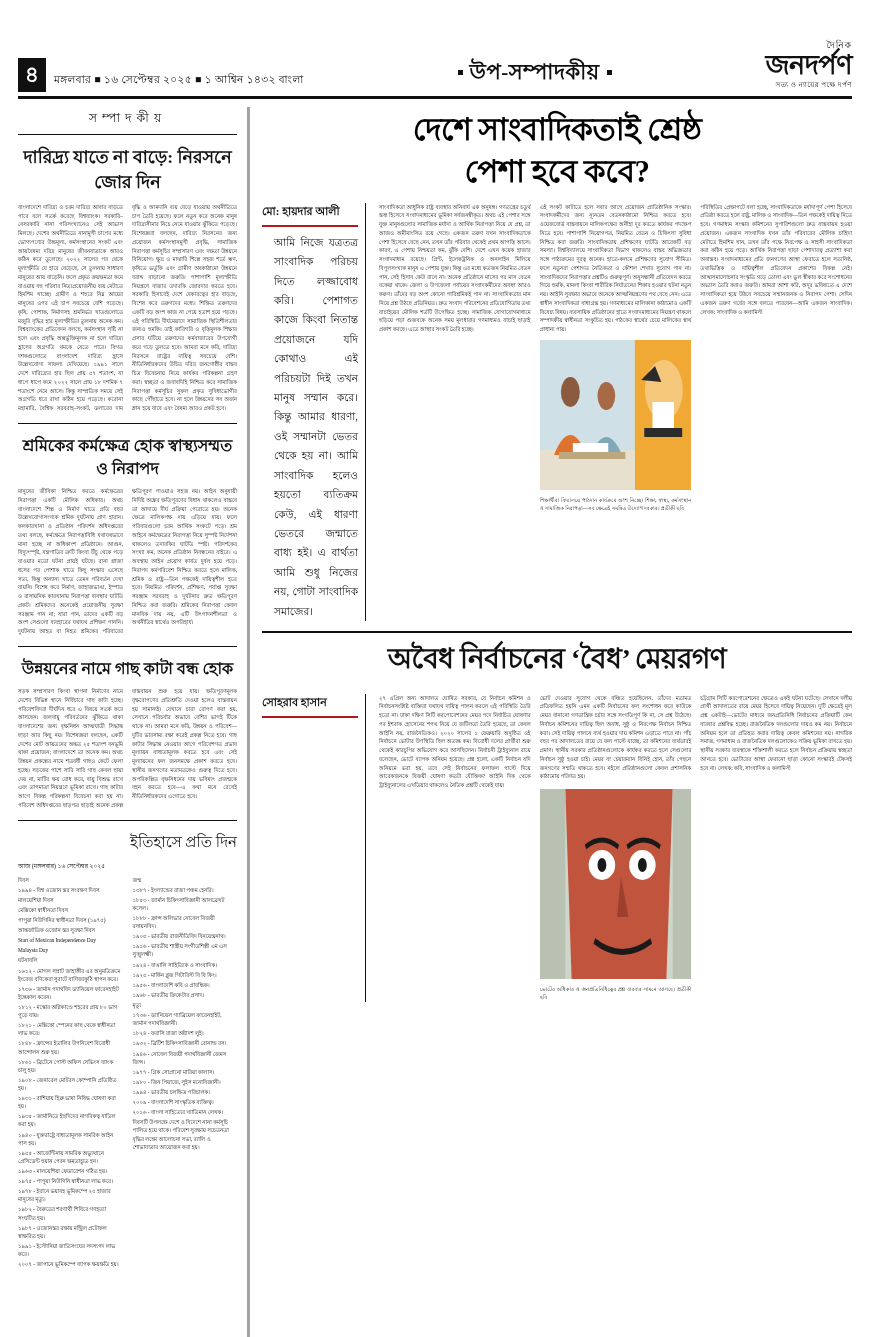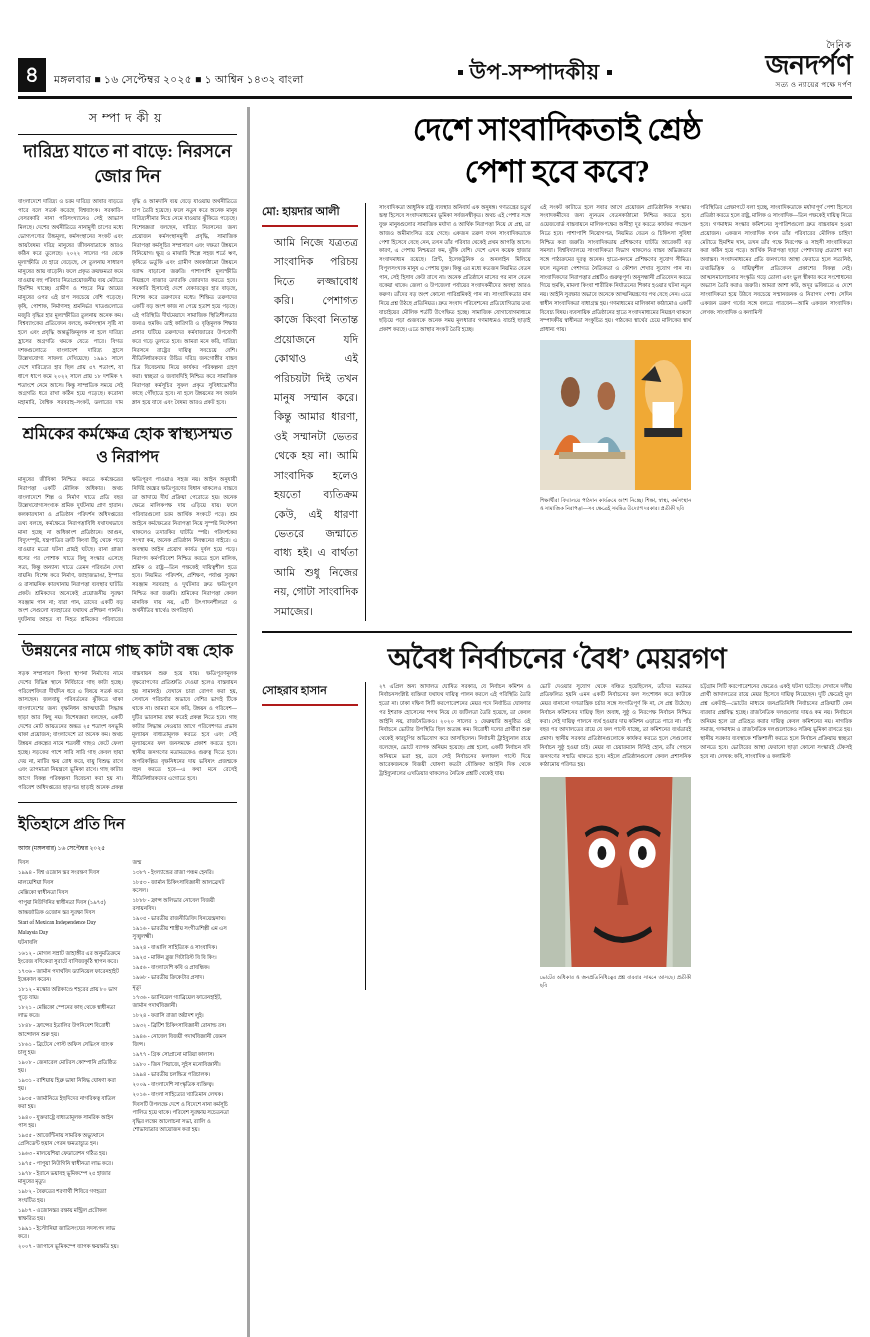--- a/index.html
+++ b/index.html
@@ -37,44 +37,44 @@
   .col-left { width:232px; padding-right:10px; border-right:3px solid #a3a3a3; }
   .col-right { flex:1; padding-left:12px; }
 
   
   .edi-label {
     text-align:center; font-size:12.5px; letter-spacing:5px;
     padding:2px 0 5px 0; border-bottom:1px solid #111;
   }
   .edi-head {
     text-align:center; font-size:17.5px; font-weight:bold; line-height:1.45;
-    margin:4px 0 7px 0;
+    margin:10px 0 7px 0;
   }
   .edi-head.small { font-size:16px; }
   .body-text {
     font-size:5.4px; line-height:1.62; text-align:justify;
     column-gap:9px; hyphens:auto; word-spacing:.3px;
   }
   .rule { border-top:1px solid #111; margin:10px 0 0 0; }
 
   
-  .hist-head { text-align:left; font-size:15px; font-weight:bold; margin:9px 0 6px; }
+  .hist-head { text-align:right; font-size:15px; font-weight:normal; margin:9px 0 6px; }
   .hist-date { font-size:6px; margin-bottom:4px; }
   .hist-cols { display:flex; gap:10px; font-size:5.4px; line-height:1.5; }
   .hist-cols > div { flex:1; }
   .hist-cols p { margin:0 0 2px 0; }
 
   
   .art-title {
     text-align:center; font-size:31px; font-weight:bold; line-height:1.35;
     color:#000000; margin:2px 0 10px 0; letter-spacing:-.5px;
   }
   .art-title-2 {
     text-align:center; font-size:28px; font-weight:bold; line-height:1.3;
-    margin:6px 0 4px 0; letter-spacing:-.5px;
+    margin:6px 0 16px 0; letter-spacing:-.5px;
   }
   .art-body { display:flex; gap:13px; }
   .byline-col { width:104px; border-right:1px solid #111; padding-right:7px; }
   .byline-name {
     font-size:11px; font-weight:bold; border-bottom:2px solid #b01a1a;
     padding-bottom:3px; margin-bottom:6px; text-align:left;
   }
   .byline-lead { font-size:10.5px; line-height:1.85; text-align:justify;margin-left:12px; }
   .txtcol { font-size:5.4px; line-height:1.62; text-align:justify; }
 

